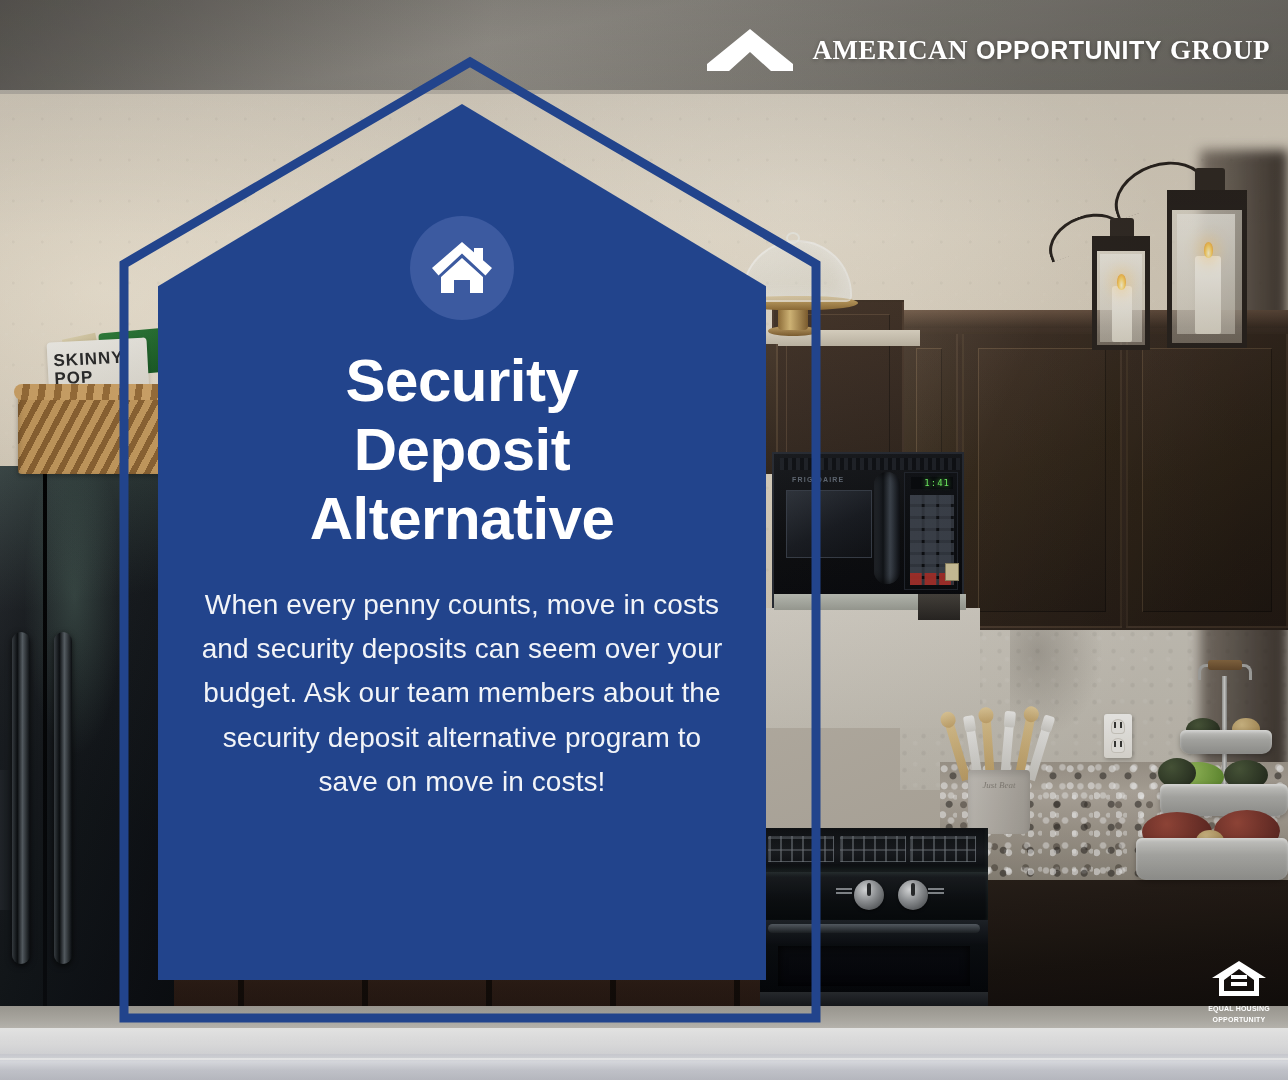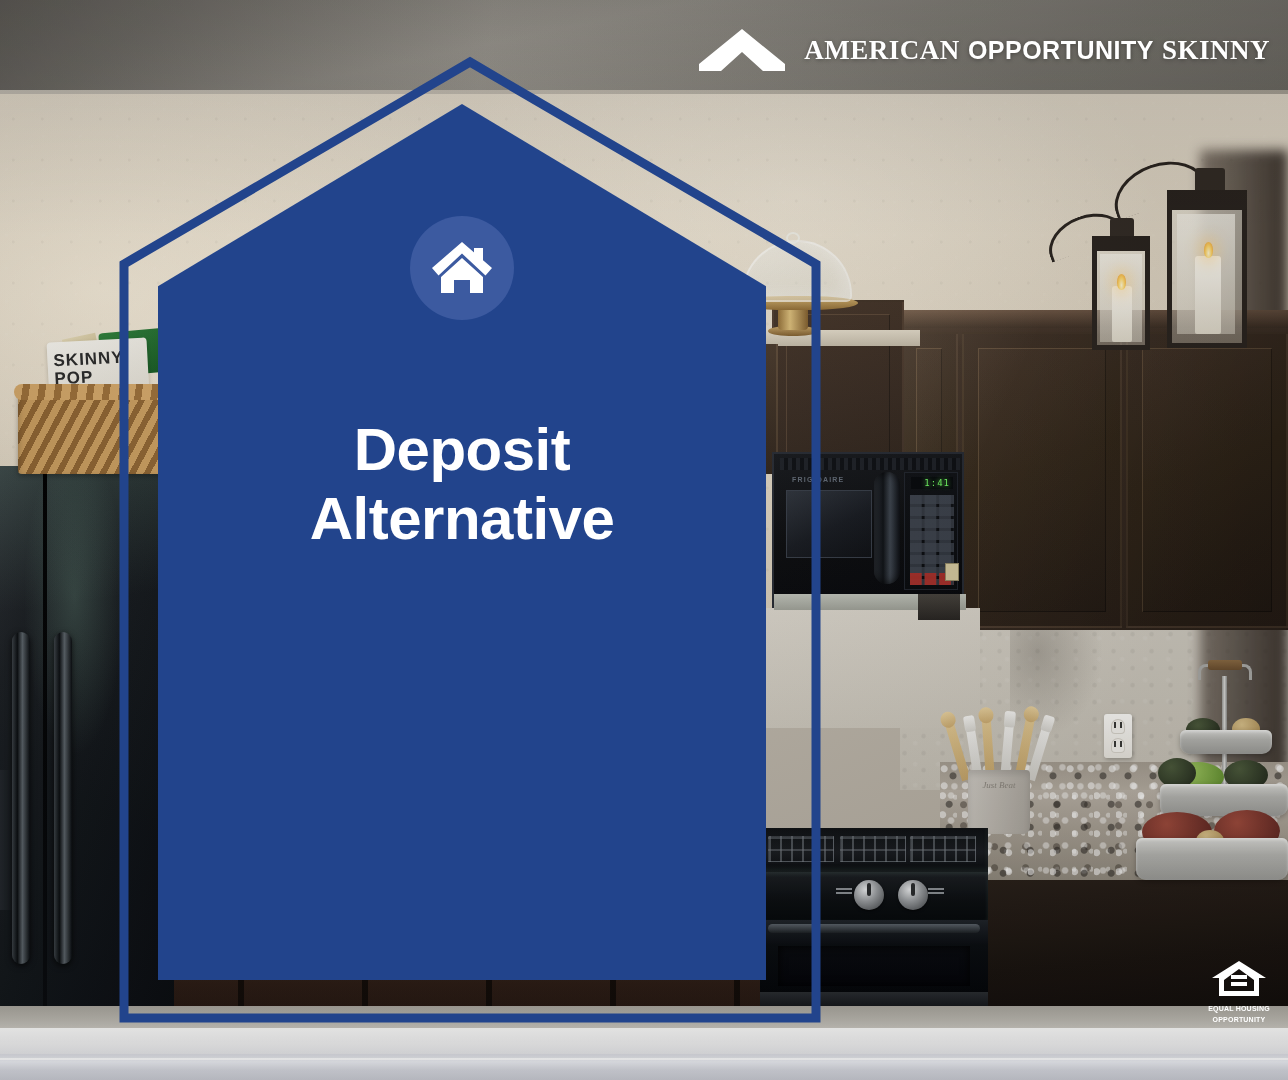--- a/index.html
+++ b/index.html
@@ -716,36 +716,37 @@
 
           <rect x="44" y="9" width="9" height="16" fill="#ffffff"></rect>
 
           <path d="M32 3 L62 29 L55.5 36.5 L32 14.5 L8.5 36.5 L2 29 Z" fill="#ffffff"></path>
 
           <path d="M32 19 L53 38 L53 54 L40 54 L40 41 L24 41 L24 54 L11 54 L11 38 Z" fill="#ffffff"></path>
         </svg>
       </div>
 
       <h1 class="headline">
-        <br>
+        <span>Security</span><br>
         <span>Deposit</span><br>
         <span>Alternative</span>
       </h1>
 
+      <p class="body-copy">When every penny counts, move in costs and security deposits can seem over your budget. Ask our team members about the security deposit alternative program to save on move in costs!</p>
     </div>
   </div>
 
   <div class="logo">
     <svg class="logo-mark" viewBox="0 0 88 44">
       <path d="M44 1 L87 36 L87 43 L65 43 L44 24 L23 43 L1 43 L1 36 Z" fill="#ffffff"></path>
     </svg>
     <div class="logo-text">
       <span class="serif">AMERICAN</span>
       <span class="bold">OPPORTUNITY</span>
-      <span class="serif">SKINNY</span>
+      <span class="serif">GROUP</span>
     </div>
   </div>
 
   <div class="eho">
     <svg width="56" height="40" viewBox="0 0 56 40">
       <path d="M28 2 L55 19 L48 19 L48 37 L8 37 L8 19 L1 19 Z
                M28 10 L13 21 L13 32 L43 32 L43 21 Z" fill="#ffffff" fill-rule="evenodd"></path>
       <rect x="20" y="16" width="16" height="4" fill="#ffffff"></rect>
       <rect x="20" y="23" width="16" height="4" fill="#ffffff"></rect>
     </svg>

